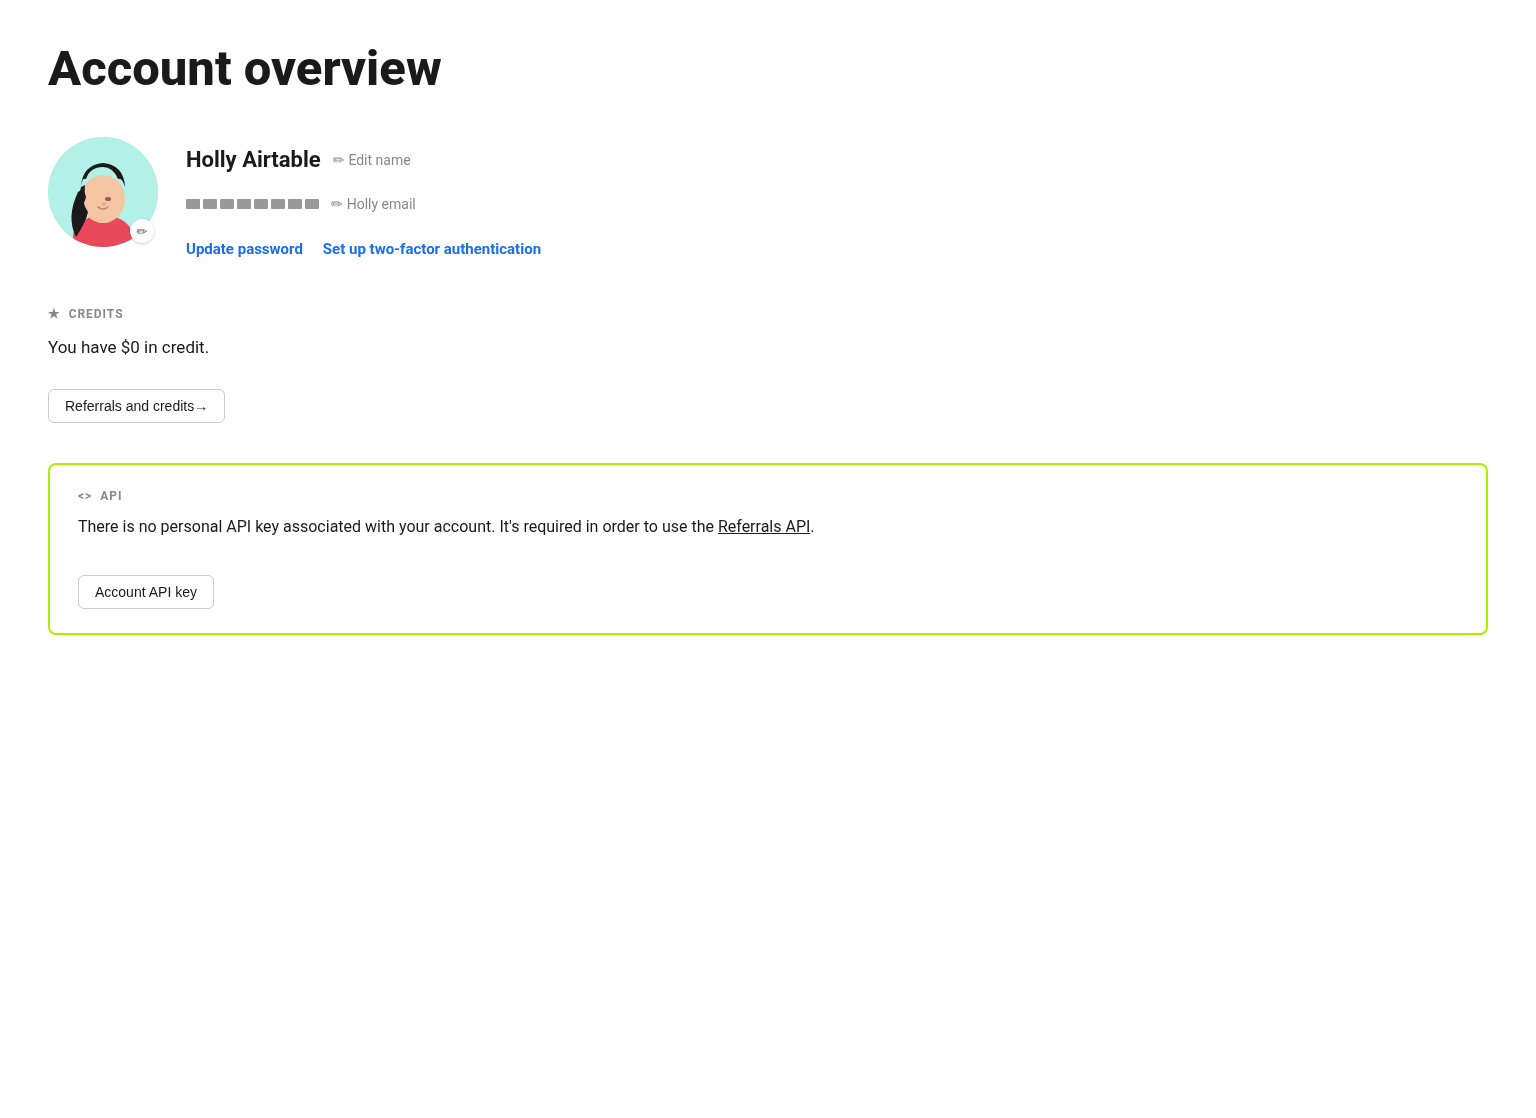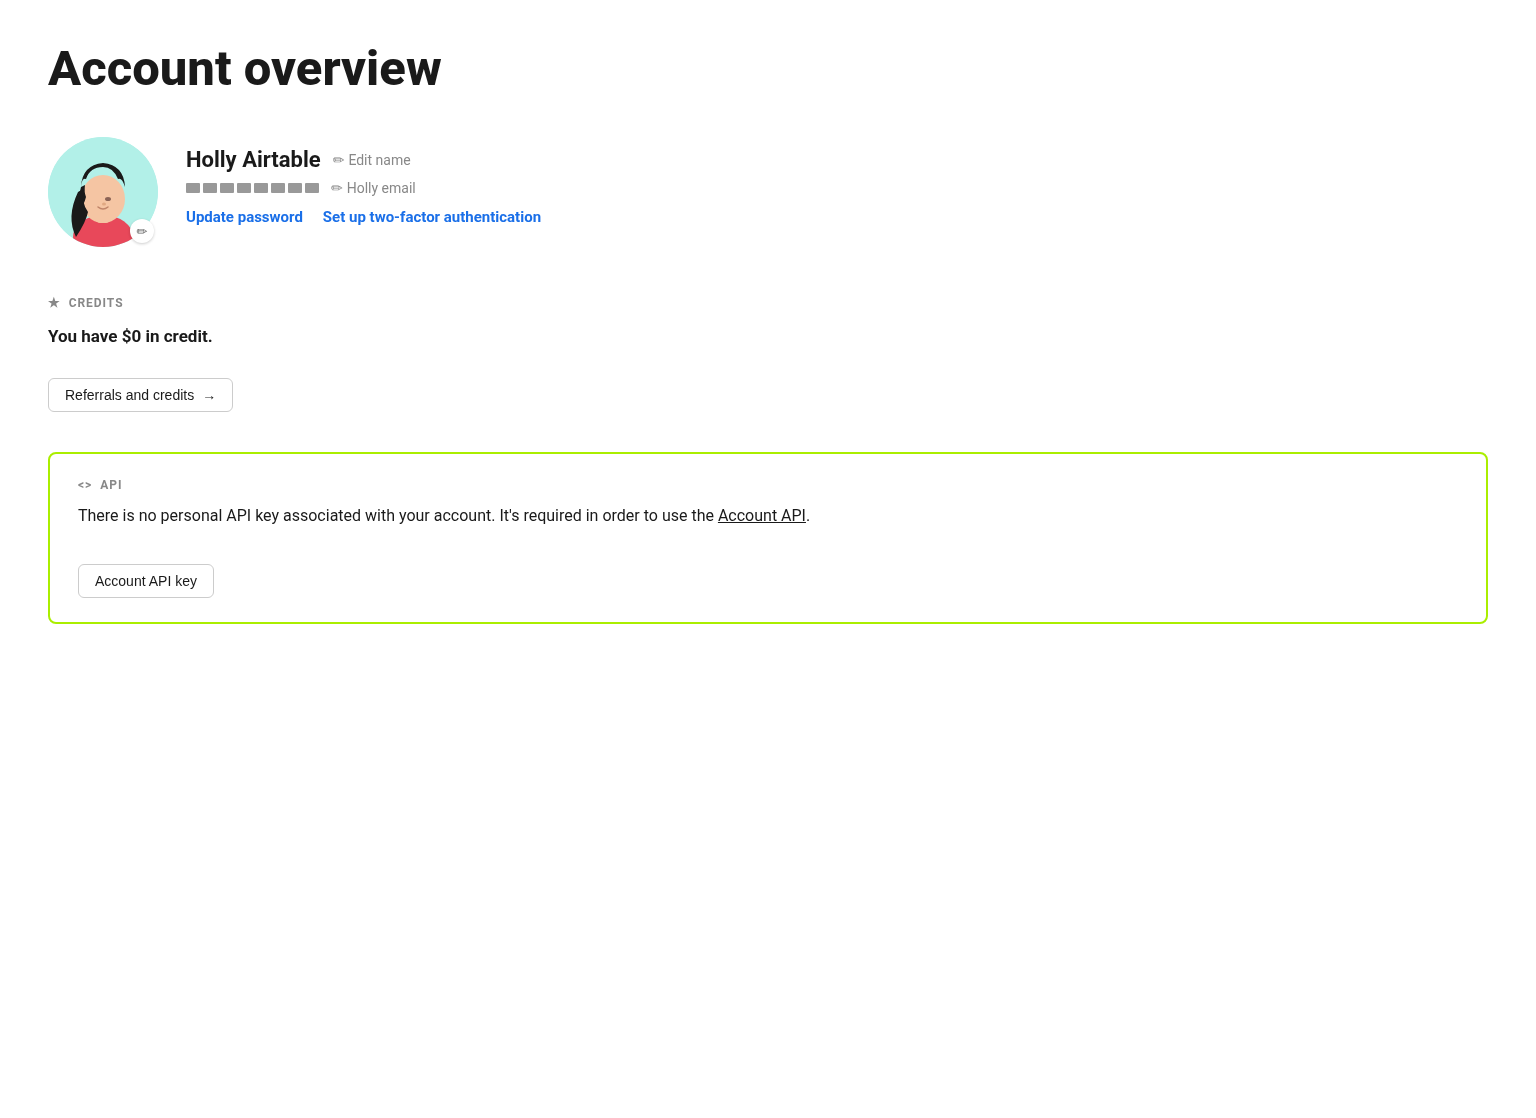--- a/index.html
+++ b/index.html
@@ -61,21 +61,21 @@
       justify-content: center;
       box-shadow: 0 1px 3px rgba(0,0,0,0.2);
       cursor: pointer;
       font-size: 13px;
       color: #666;
     }
 
     .profile-info {
       display: flex;
       flex-direction: column;
-      gap: 8px;
+      gap: 24px;
       padding-top: 10px;
     }
 
     .profile-name-row {
       display: flex;
       align-items: center;
       gap: 12px;
     }
 
     .profile-name {
@@ -145,21 +145,21 @@
       margin-bottom: 16px;
     }
 
     .section-header .star-icon {
       font-size: 13px;
       color: #888;
     }
 
     .credits-amount {
       font-size: 17px;
-      font-weight: 700;
+      font-weight: 400;
       color: #1a1a1a;
       margin-bottom: 16px;
       margin-top: 12px;
     }
 
     .credits-info {
       font-size: 16px;
       color: #1a1a1a;
       margin-bottom: 8px;
     }
@@ -167,21 +167,20 @@
     .credits-info a,
     .credits-info .underline-link {
       text-decoration: underline;
       color: #1a1a1a;
       cursor: pointer;
     }
 
     .btn-outlined {
       display: inline-flex;
       align-items: center;
-      gap: 8px;
       border: 1px solid #ccc;
       border-radius: 6px;
       padding: 8px 16px;
       font-size: 14px;
       color: #1a1a1a;
       background: #fff;
       cursor: pointer;
       margin-top: 16px;
       font-weight: 500;
     }
@@ -294,17 +293,17 @@
   </button>
 </div>
 
 <div class="api-section">
   <div class="section-header">
     <span>&lt;&gt;</span>
     <span>API</span>
   </div>
 
   <div class="api-description">
-    There is no personal API key associated with your account. It's required in order to use the <span class="underline-link">Account API</span>.
+    There is no personal API key associated with your account. It's required in order to use the <span class="underline-link">Referrals API</span>.
   </div>
 
   <button class="btn-outlined">Account API key</button>
 </div>
 
 </body></html>

